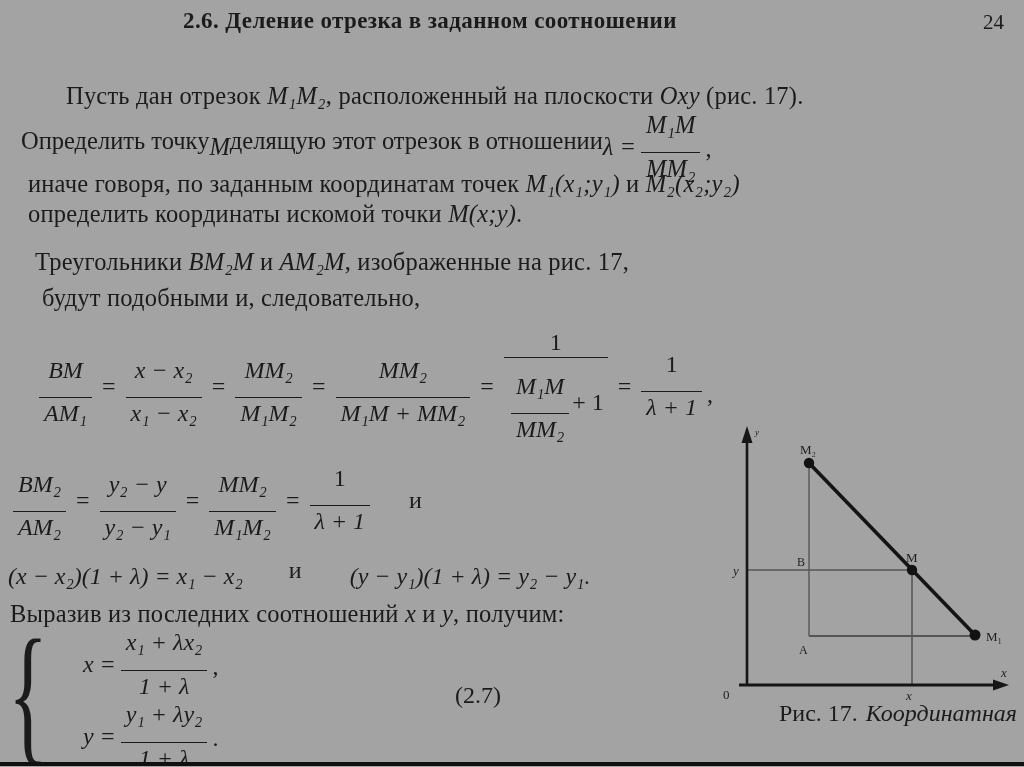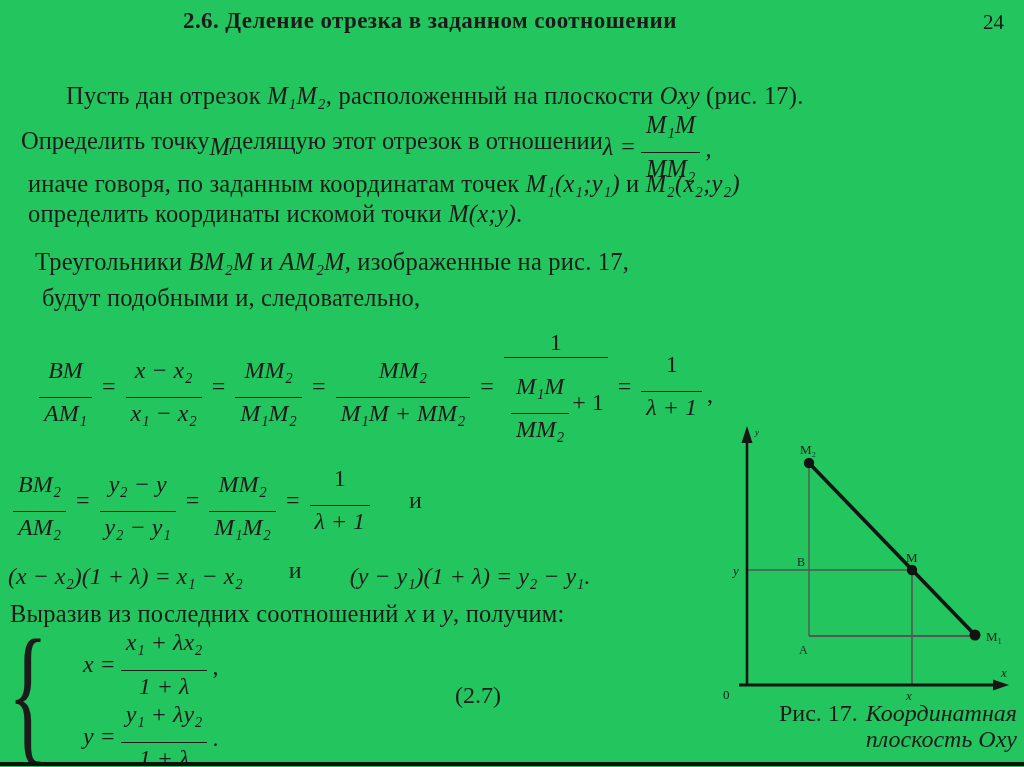--- a/index.html
+++ b/index.html
@@ -1,17 +1,17 @@
 <!DOCTYPE html>
 <html><head>
 <meta charset="utf-8">
 <style>
   html,body{margin:0;padding:0;background:#e8e8e8;}
   .slide{
-    position:relative;width:1024px;height:767px;background:#22c55e;overflow:hidden;
+    position:relative;width:1024px;height:767px;background:#a3a3a3;overflow:hidden;
     font-family:"Liberation Serif","DejaVu Serif",serif;color:#1b1b1b;
   }
   .abs{position:absolute;}
   .rm{font-style:normal;}
   .it{font-style:italic;margin-top:12px;}
   .title{font-weight:700;font-size:23px;letter-spacing:.4px;text-align:center;width:780px;left:40px;top:8px;white-space:nowrap;}
   .pagenum{font-size:21px;left:983px;top:10px;}
   .p{font-size:24.5px;white-space:nowrap;letter-spacing:.2px;}
   .eqrow{display:flex;align-items:center;font-size:24px;white-space:nowrap;}
   .frac{display:inline-block;text-align:center;vertical-align:middle;margin:0 5px;line-height:1.22;font-family:Liberation Serif, serif;}
@@ -178,18 +178,17 @@
     <text x="84" y="231" font-size="12">A</text>
     <text x="18" y="152" font-size="13" font-style="italic">y</text>
     <text x="191" y="277" font-size="13" font-style="italic">x</text>
     <text x="8" y="276" font-size="13">0</text>
     <text x="286" y="254" font-size="13" font-style="italic">x</text>
     <text x="40" y="12" font-size="9" font-style="italic">y</text>
   </svg>
 
   <div class="abs caption" style="left:715px;top:700px;">
     <div><span class="rm pref">Рис. 17.</span><span class="it">Координатная</span></div>
-    <div><span class="it">плоскость Oxy</span></div>
   </div>
 
   <div class="abs bottomrule"></div>
 
 </div>
 
 </body></html>

